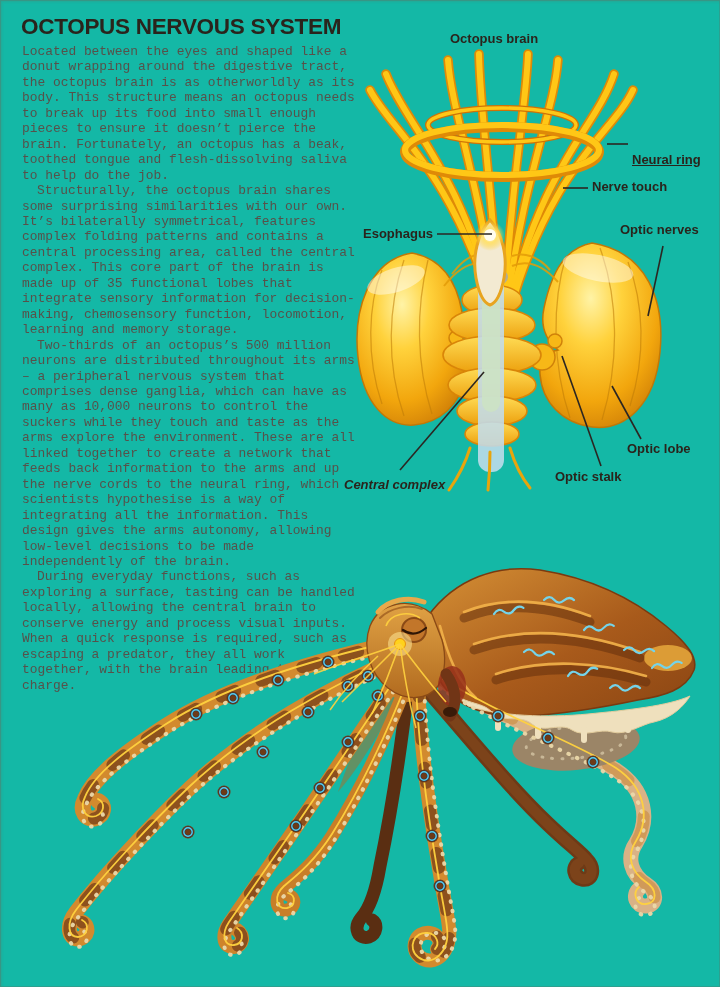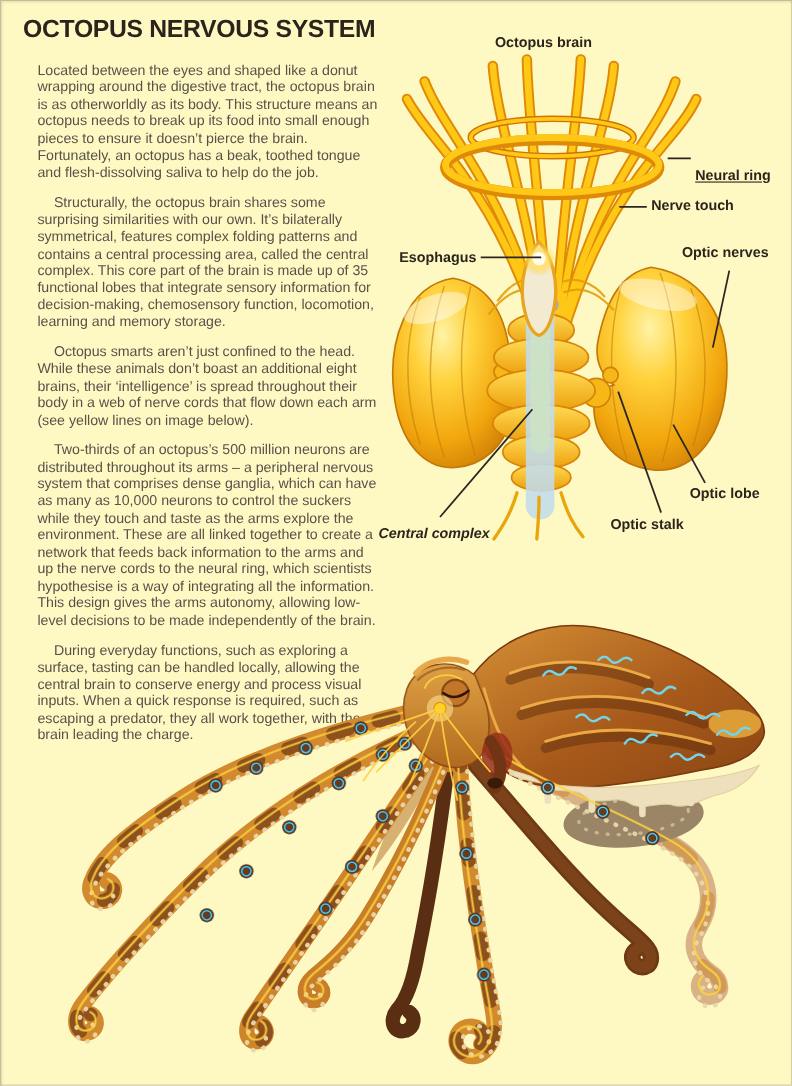--- a/index.html
+++ b/index.html
@@ -3,48 +3,47 @@
 <meta charset="utf-8">
 <style>
   html,body{margin:0;padding:0;}
   body{font-family:"Liberation Sans",sans-serif;background:#e6e1d8;}
   .page{position:relative;width:720px;height:987px;background:#EFEAE2;overflow:hidden;
         box-shadow:inset 0 0 0 1px rgba(110,100,85,.28), inset 3px 3px 2px -1px rgba(110,100,85,.18);}
   .page-title{position:absolute;left:21px;top:14px;margin:0;font-size:22.5px;font-weight:800;
         letter-spacing:-0.3px;color:#2A241C;}
   .article{position:absolute;left:22px;top:44px;width:335px;font-size:12.9px;line-height:15.45px;
         color:#57514A;}
-  .article p{margin:12px;text-indent:15px;}
+  .article p{margin:0;text-indent:15px;font-family:Liberation Mono, monospace;}
   .article p.first{text-indent:0;}
   .article p.narrow{width:284px;}
   .fig-label{position:absolute;font-size:13px;font-weight:bold;color:#2A241C;white-space:nowrap;}
   .fig-title{font-size:13px;}
   .lbl-octopus-brain{left:450px;top:31px;}
   .lbl-neural-ring{left:632px;top:152px;text-decoration:underline;}
   .lbl-nerve-cord{left:592px;top:179px;}
   .lbl-esophagus{left:363px;top:226px;}
   .lbl-optic-nerves{left:620px;top:222px;}
   .lbl-central-complex{left:344px;top:477px;font-style:italic;}
   .lbl-optic-stalk{left:555px;top:469px;}
   .lbl-optic-lobe{left:627px;top:441px;}
   .brain-figure{position:absolute;left:352px;top:12px;width:368px;height:500px;}
   .octopus-figure{position:absolute;left:28px;top:556px;width:692px;height:431px;}
   svg{display:block;}
 </style>
 </head>
 <body>
 
-<div class="page" style="background: #fef9c3;">
+<div class="page" style="background: #14b8a6;">
 
   <h1 class="page-title" style="color: rgb(42, 36, 28);">OCTOPUS NERVOUS SYSTEM</h1>
 
   <div class="article" style="color: rgb(87, 81, 74);">
     <p class="first">Located between the eyes and shaped like a donut wrapping around the digestive tract, the octopus brain is as otherworldly as its body. This structure means an octopus needs to break up its food into small enough pieces to ensure it doesn’t pierce the brain. Fortunately, an octopus has a beak, toothed tongue and flesh-dissolving saliva to help do the job.</p>
     <p>Structurally, the octopus brain shares some surprising similarities with our own. It’s bilaterally symmetrical, features complex folding patterns and contains a central processing area, called the central complex. This core part of the brain is made up of 35 functional lobes that integrate sensory information for decision-making, chemosensory function, locomotion, learning and memory storage.</p>
-    <p>Octopus smarts aren’t just confined to the head. While these animals don’t boast an additional eight brains, their ‘intelligence’ is spread throughout their body in a web of nerve cords that flow down each arm (see yellow lines on image below).</p>
     <p>Two-thirds of an octopus’s 500 million neurons are distributed throughout its arms – a peripheral nervous system that comprises dense ganglia, which can have as many as 10,000 neurons to control the suckers while they touch and taste as the arms explore the environment. These are all linked together to create a network that feeds back information to the arms and up the nerve cords to the neural ring, which scientists hypothesise is a way of integrating all the information. This design gives the arms autonomy, allowing low-level decisions to be made independently of the brain.</p>
     <p>During everyday functions, such as exploring a surface, tasting can be handled locally, allowing the central brain to conserve energy and process visual inputs. When a quick response is required, such as escaping a predator, they all work together, with the brain leading the charge.</p>
   </div>
 
   <div class="brain-figure">
     <svg width="368" height="500" viewBox="0 0 368 500">
       <defs>
         <radialGradient id="lobeG" cx="42%" cy="30%" r="80%">
           <stop offset="0%" stop-color="#FFF3A6"></stop>
           <stop offset="32%" stop-color="#FFD23C"></stop>

